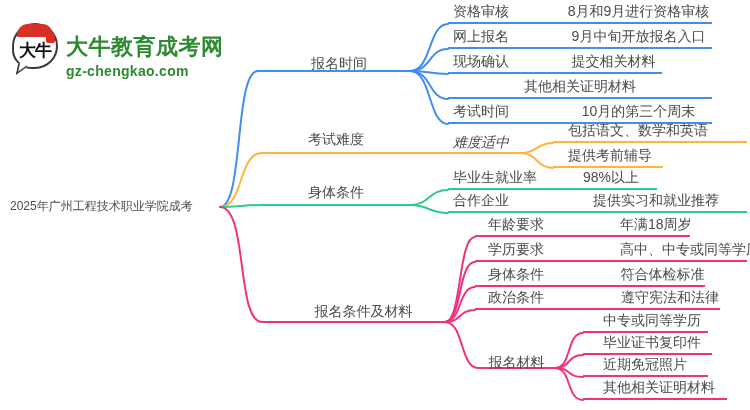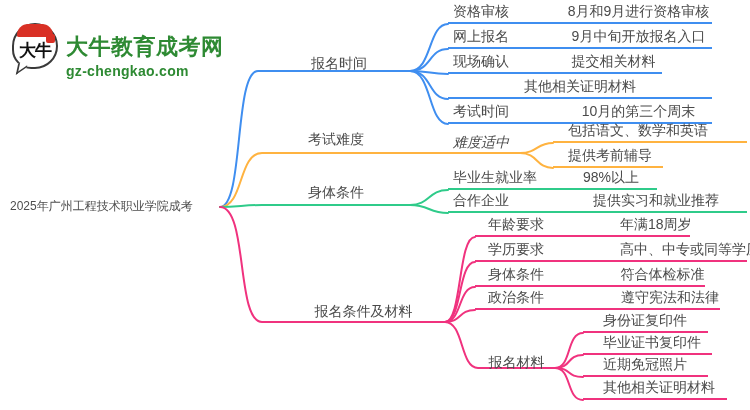--- a/index.html
+++ b/index.html
@@ -140,21 +140,21 @@
   <div class="row pink b-pink" style="left:475px;top:265px;width:230px;justify-content:center;">
     <span class="lbl">身体条件</span>
     <span class="val">符合体检标准</span>
   </div>
   <div class="row pink b-pink" style="left:475px;top:288px;width:245px;">
     <span class="lbl">政治条件</span>
     <span class="val">遵守宪法和法律</span>
   </div>
 
   <div class="row leaf b-pink" style="left:583px;top:311px;width:125px;padding-left:20px;">
-    <span>身份证复印件</span>
+    <span>中专或同等学历</span>
   </div>
   <div class="row leaf b-pink" style="left:583px;top:333px;width:129px;padding-left:20px;">
     <span>毕业证书复印件</span>
   </div>
   <div class="row leaf b-pink" style="left:583px;top:355px;width:125px;padding-left:20px;">
     <span>近期免冠照片</span>
   </div>
   <div class="row leaf b-pink" style="left:583px;top:378px;width:144px;padding-left:20px;">
     <span>其他相关证明材料</span>
   </div>

